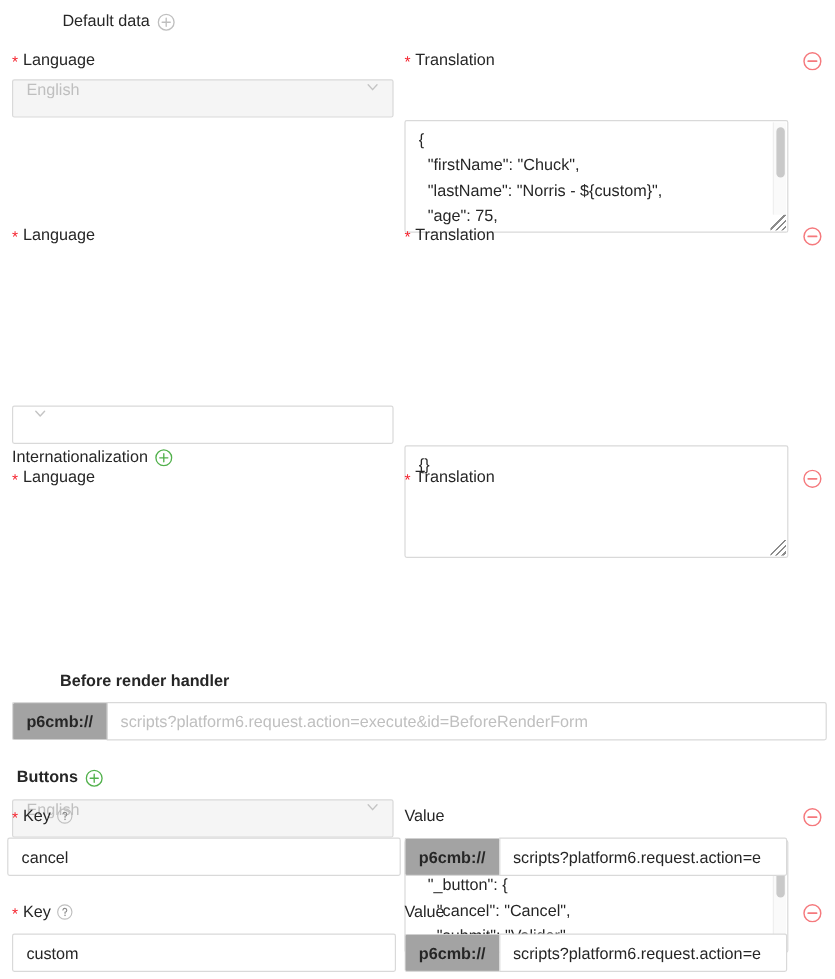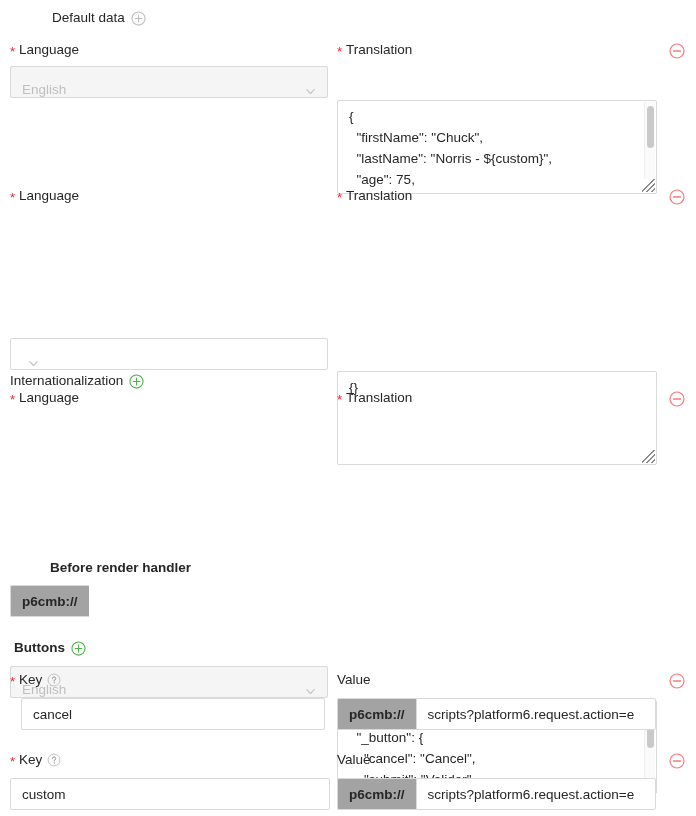--- a/index.html
+++ b/index.html
@@ -78,21 +78,21 @@
     margin-right: -1px;
   }
 
   
   .select {
     height: 32px;
     border: 1px solid #d9d9d9;
     border-radius: 2px;
     background: #ffffff;
     display: flex;
-    align-items: flex-end;
+    align-items: flex-start;
     padding: 0 11px;
     font-size: 13.5px;
     color: #262626;
     position: relative;
   }
   .select.disabled {
     background: #f5f5f5;
     border-color: #d9d9d9;
     color: #bfbfbf;
     cursor: not-allowed;
@@ -337,20 +337,23 @@
       <circle cx="8" cy="8" r="7" fill="none" stroke="#f5797d" stroke-width="1.2"></circle>
       <path d="M4.5 8 H11.5" stroke="#f5797d" stroke-width="1.4" stroke-linecap="round"></path>
     </svg>
   </div>
 
   <div class="abs section-title" style="left:14px; top:559px; font-weight:bold;padding-left:36px;">
     <span>Before render handler</span>
   </div>
   <div class="abs input-group" style="left:10px; top:585px; width:679px;">
     <span class="addon">p6cmb://</span>
+    <span class="grp-input">
+      <span class="ph">scripts?platform6.request.action=execute&amp;id=BeforeRenderForm</span>
+    </span>
   </div>
 
   <div class="abs section-title" style="left:14px; top:639px; font-weight:bold;">
     <span>Buttons</span>
     <span class="icon-circle">
       <svg viewBox="0 0 16 16">
         <circle cx="8" cy="8" r="7" fill="none" stroke="#52b14c" stroke-width="1.2"></circle>
         <path d="M8 4.4 V11.6 M4.4 8 H11.6" stroke="#52b14c" stroke-width="1.2" stroke-linecap="round"></path>
       </svg>
     </span>
@@ -360,21 +363,21 @@
     <span class="req-star">*</span>
     <span>Key</span>
     <span class="icon-help">
       <svg viewBox="0 0 16 16">
         <circle cx="8" cy="8" r="6.8" fill="none" stroke="#bfbfbf" stroke-width="1.1"></circle>
         <path d="M6.2 6.1 a1.85 1.85 0 1 1 2.05 2.1 v1.1" fill="none" stroke="#8c8c8c" stroke-width="1.1" stroke-linecap="round"></path>
         <circle cx="8.2" cy="11.2" r="0.75" fill="#8c8c8c"></circle>
       </svg>
     </span>
   </div>
-  <div class="abs input" style="left:21px; top:698px; width:304px;">
+  <div class="abs input" style="left:6px; top:698px; width:328px;">
     <span class="val">cancel</span>
   </div>
 
   <div class="abs field-label" style="left:337px; top:671px;">
     <span>Value</span>
   </div>
   <div class="abs input-group" style="left:337px; top:698px; width:319px;">
     <span class="addon">p6cmb://</span>
     <span class="grp-input">
       <span class="val">scripts?platform6.request.action=e</span>

